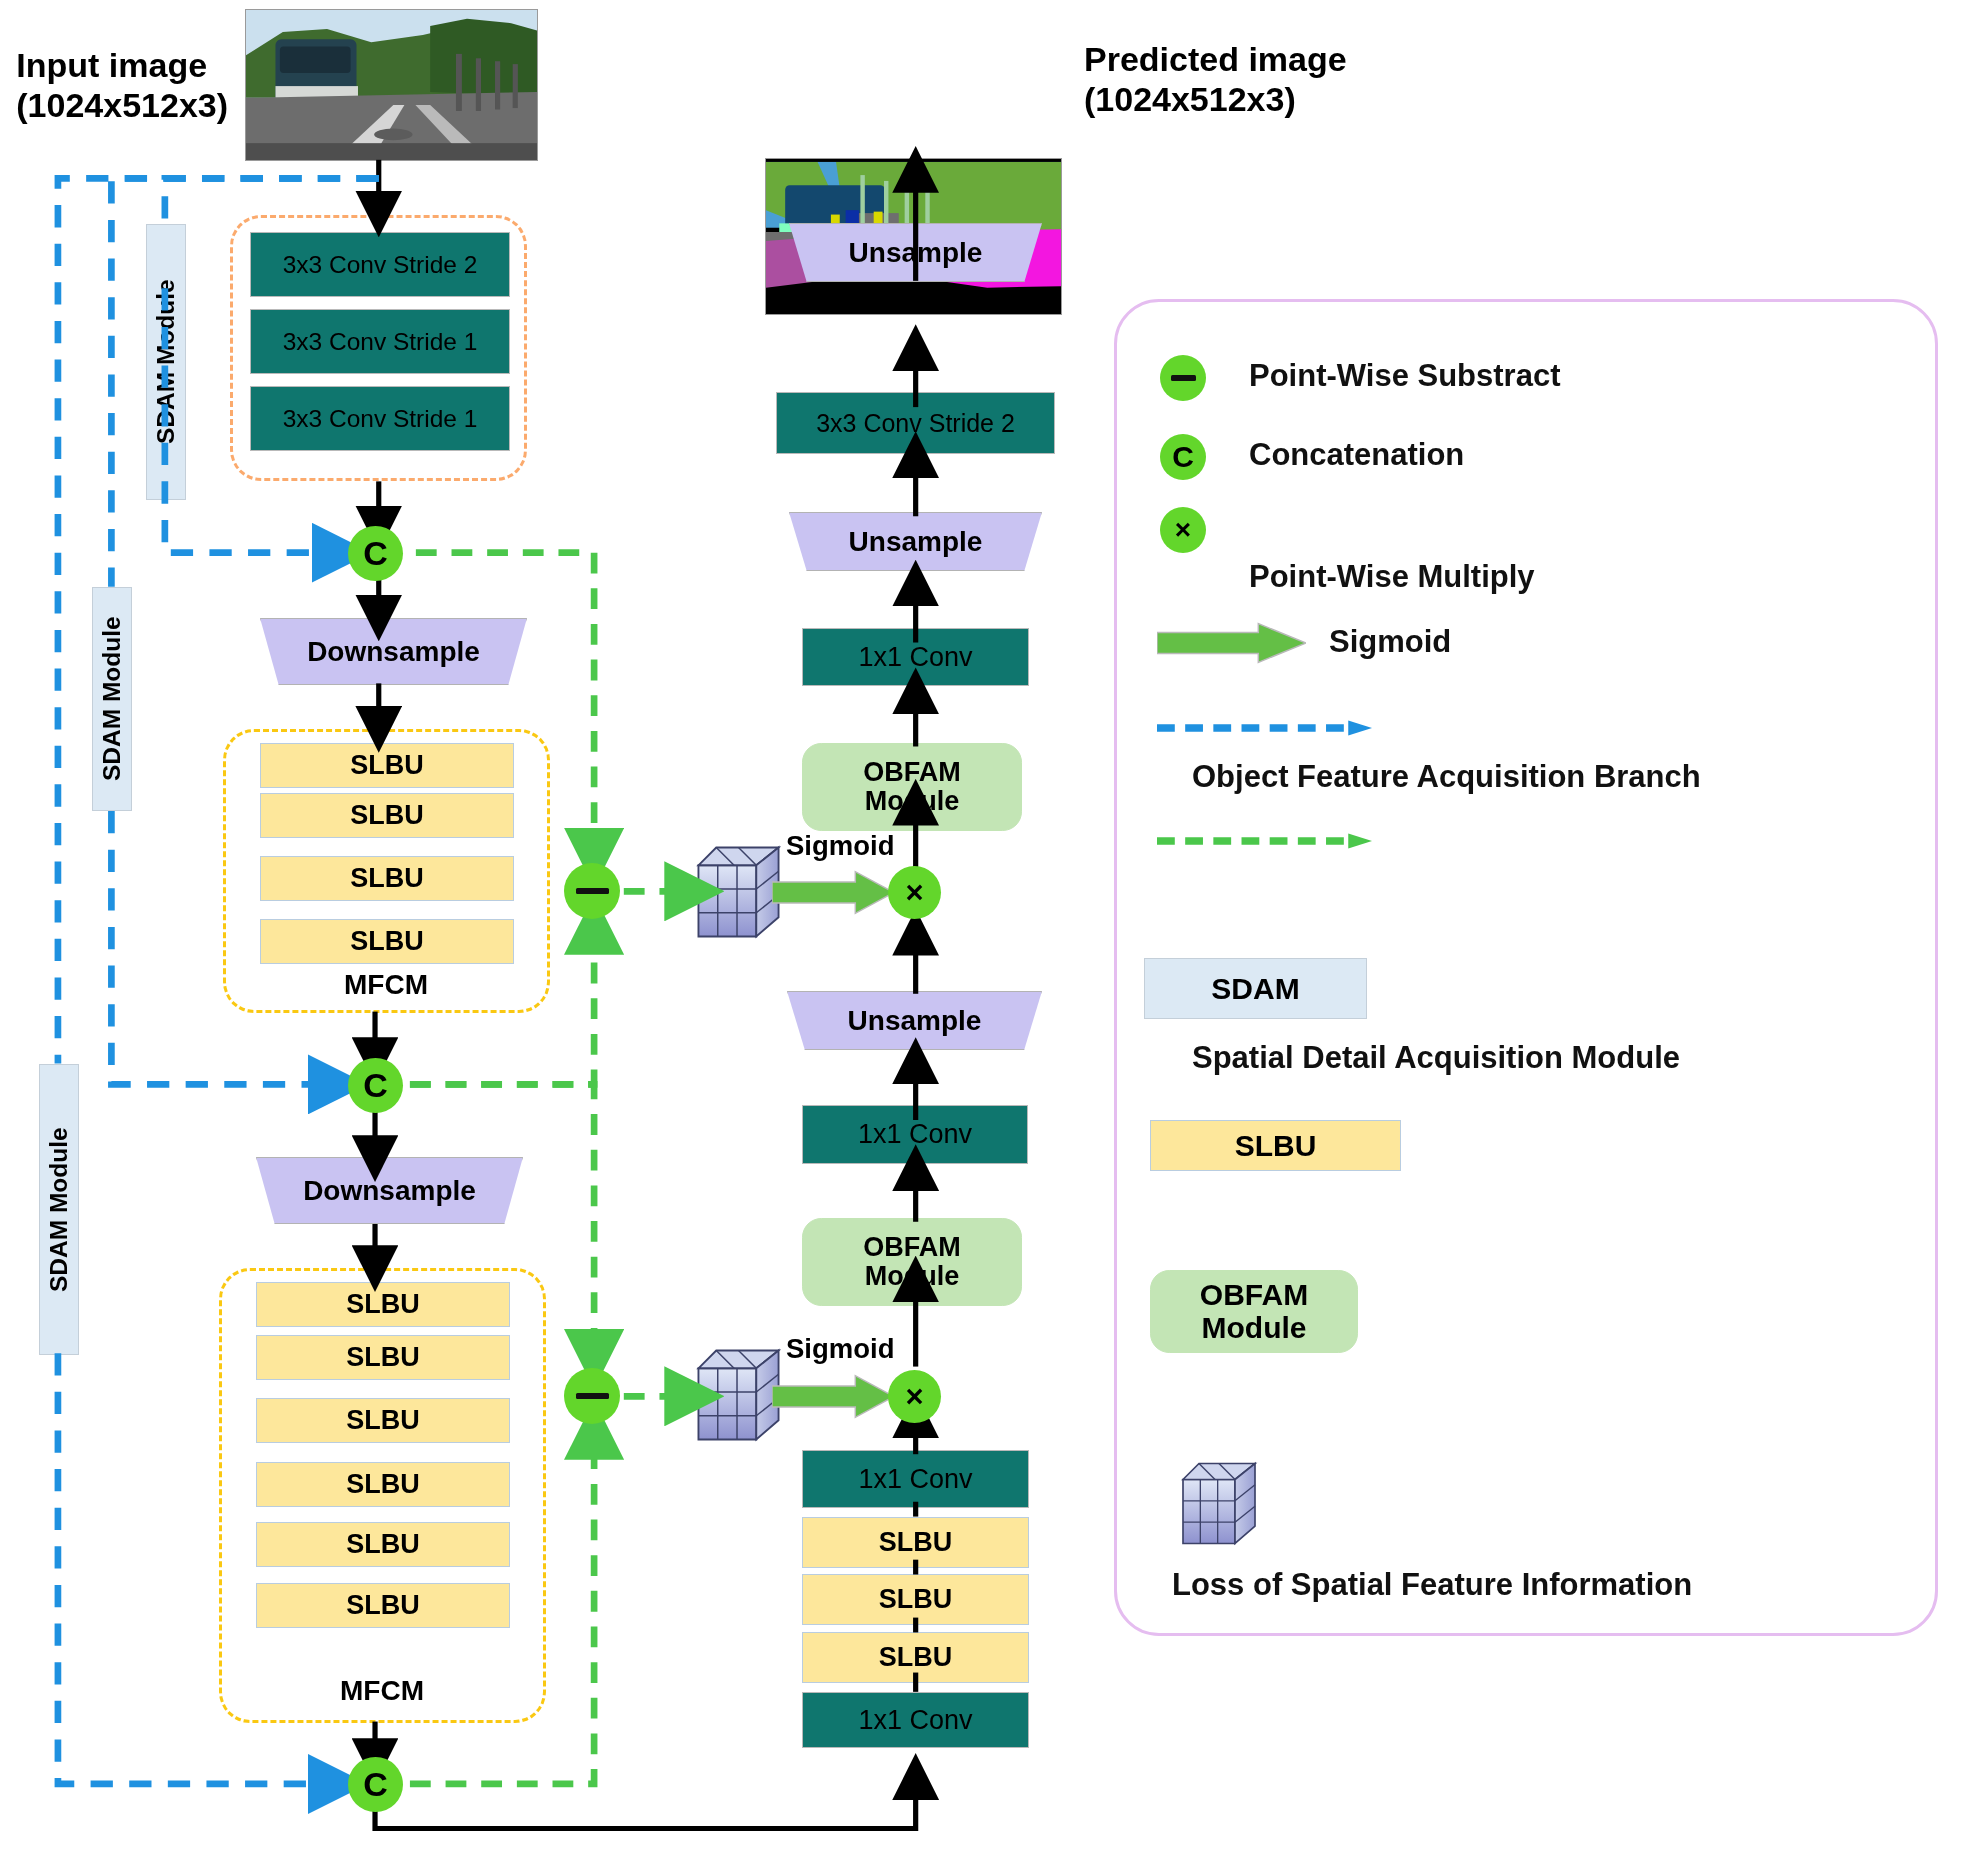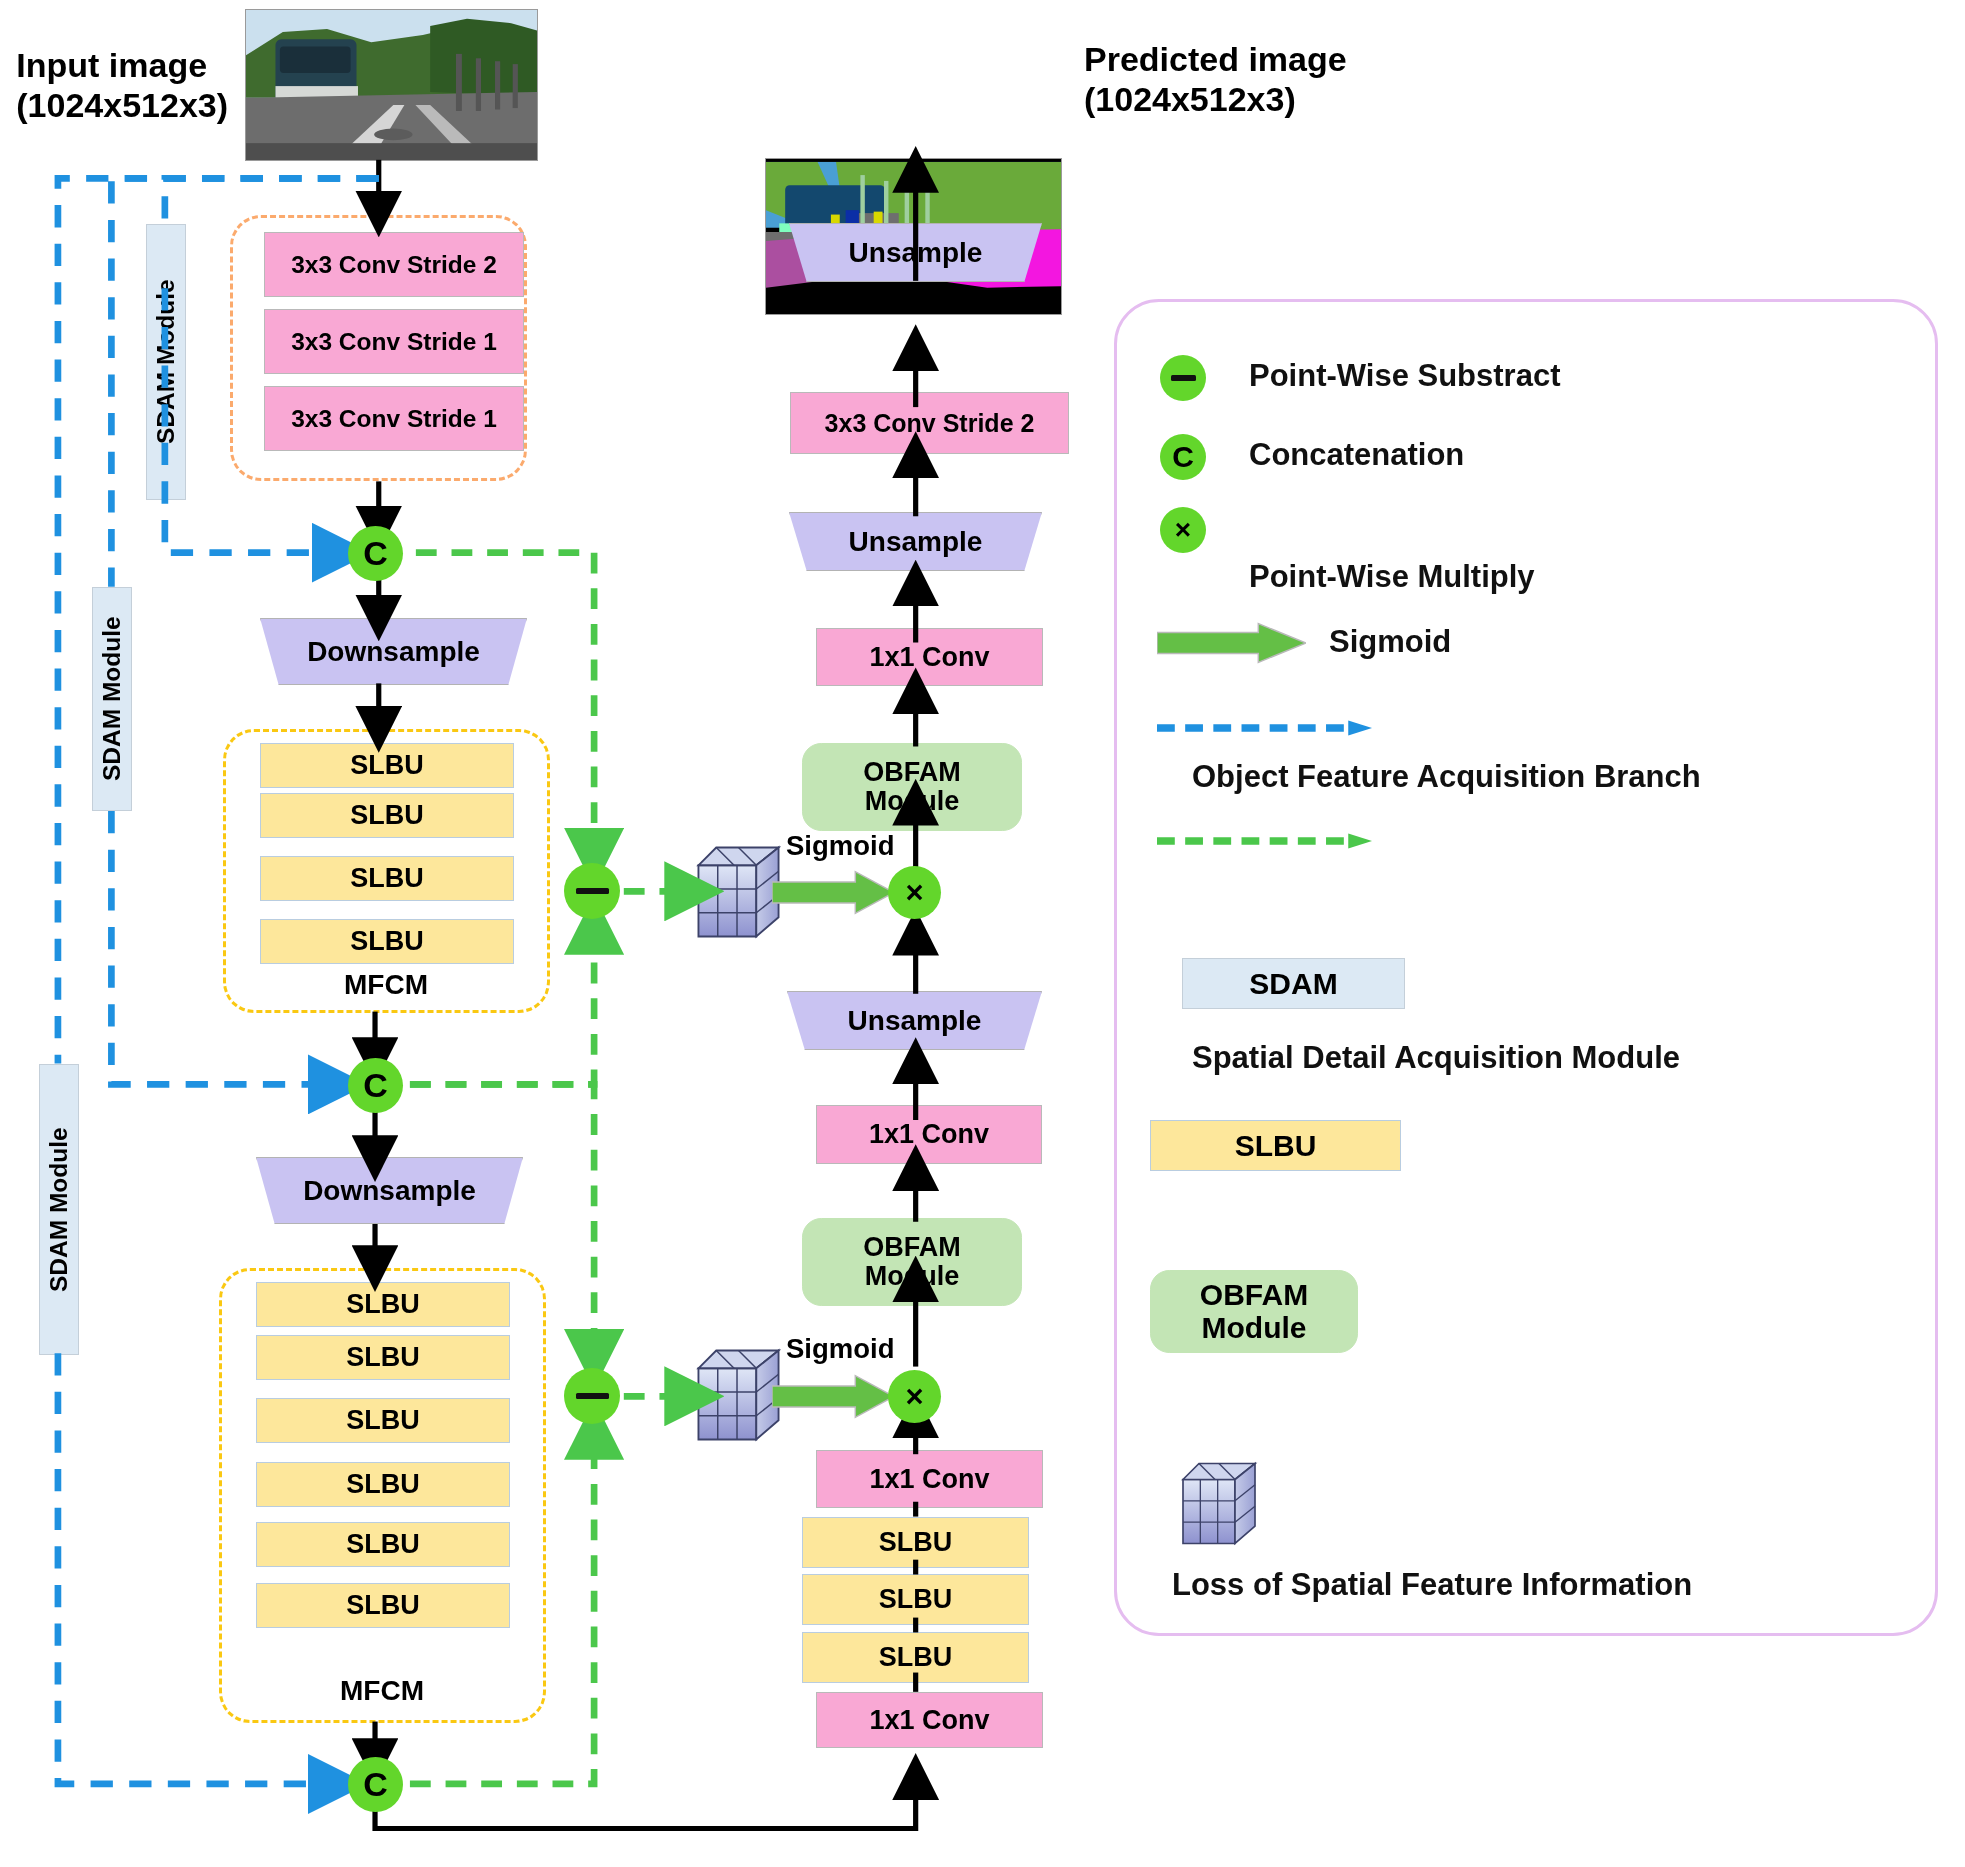--- a/index.html
+++ b/index.html
@@ -4,21 +4,21 @@
 <style>
   html,body{margin:0;padding:0;background:#fff;}
   body{font-family:"Liberation Sans",sans-serif;}
   #root{position:relative;width:1965px;height:1868px;background:#fff;overflow:hidden;}
 
   
   .abs{position:absolute;box-sizing:border-box;}
   .ctr{display:flex;align-items:center;justify-content:center;text-align:center;}
 
   
-  .box-conv{background:#f9a8d4;border:1.5px solid #b9b9b9;color:#000;font-weight:bold;margin-left:14px;}
+  .box-conv{background:#0f766e;border:1.5px solid #b9b9b9;color:#000;font-weight:normal;}
   .box-slbu{background:#fde79b;border:1.5px solid #b9cde0;color:#000;font-weight:bold;}
   .box-obfam{background:#c3e5b5;border:1.5px solid #c3e5b5;border-radius:19.3px;color:#000;font-weight:bold;line-height:1.08;}
   .box-sdam{background:#dce9f4;border:1.5px solid #c4cfd9;color:#000;font-weight:bold;}
 
   
   .trap{background:#c9c3f2;border:1.5px solid #b3b3b3;
         clip-path:polygon(0% 0%,100% 0%,93% 100%,7% 100%);
         color:#000;font-weight:bold;}
 
   
@@ -339,21 +339,21 @@
   </div>
   <div class="abs lgd-txt" style="left:1192px;top:759px;font-size:31px;">Object Feature Acquisition Branch</div>
 
   <div class="abs" style="left:1157px;top:832px;width:215px;height:18px;">
     <svg viewBox="0 0 290 24" width="215" height="18">
       <line x1="0" y1="12" x2="258" y2="12" stroke="#4bc74b" stroke-width="10" stroke-dasharray="24,14"></line>
       <polygon points="258,2 290,12 258,22" fill="#4bc74b"></polygon>
     </svg>
   </div>
 
-  <div class="abs box-sdam ctr" style="left:1144px;top:958px;width:223px;height:51px;font-size:30px;margin-left:38px;">SDAM</div>
+  <div class="abs box-sdam ctr" style="left:1144px;top:958px;width:223px;height:61px;font-size:30px;">SDAM</div>
   <div class="abs lgd-txt" style="left:1192px;top:1040px;font-size:31px;">Spatial Detail Acquisition Module</div>
 
   <div class="abs box-slbu ctr" style="left:1150px;top:1120px;width:251px;height:51px;font-size:30px;">SLBU</div>
 
   <div class="abs box-obfam ctr" style="left:1150px;top:1270px;width:208px;height:83px;font-size:30px;white-space:pre-line;">OBFAM
 Module</div>
 
   <div class="cube" style="left:1179px;top:1459px;width:80px;height:89px;">
     <svg viewBox="0 0 120 132" width="80" height="89">
       <polygon points="6,30 84,30 84,126 6,126" fill="url(#cg1)" stroke="#3c4269" stroke-width="2.5"></polygon>

